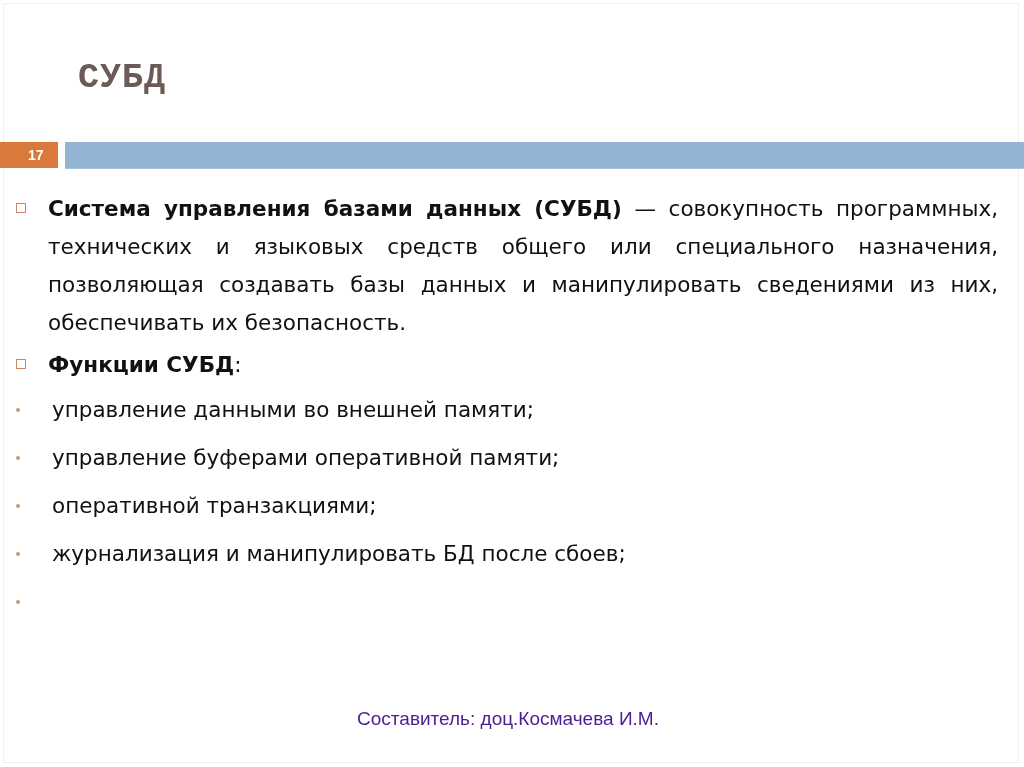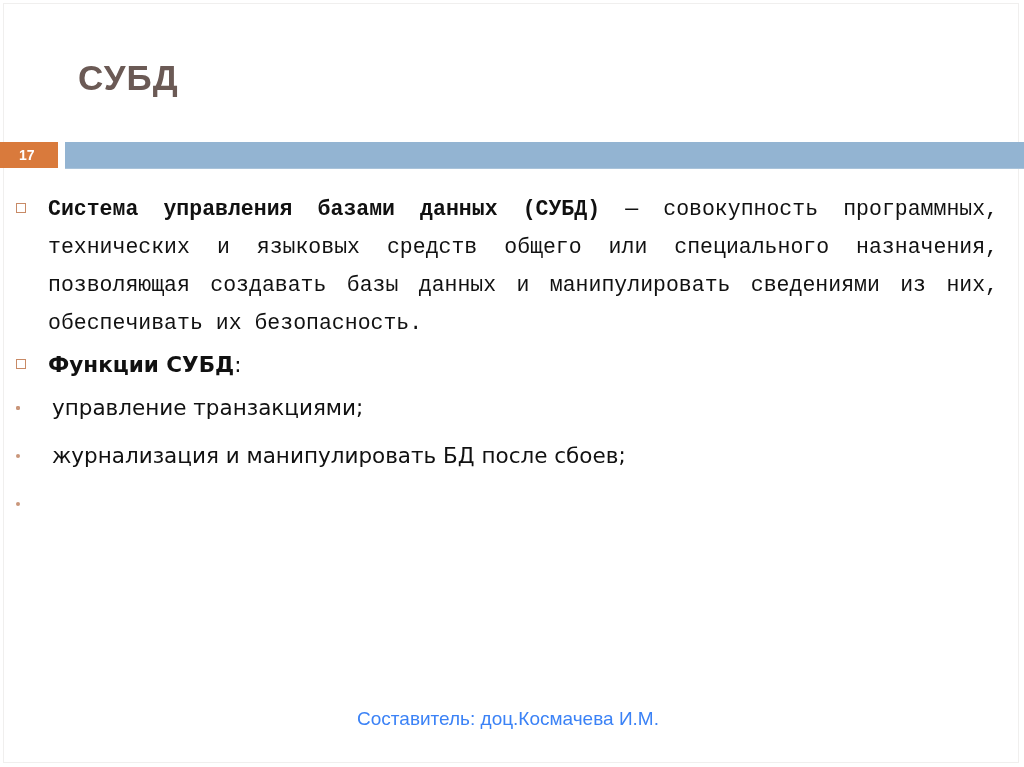--- a/index.html
+++ b/index.html
@@ -8,58 +8,58 @@
       background: #ffffff;
       font-family: "Liberation Sans", "DejaVu Sans", sans-serif;
       position: relative;
     }
     .slide {
       position: absolute; left: 3px; top: 3px; width: 1016px; height: 760px;
       border: 1px solid #f0efee; box-sizing: border-box;
     }
     .title {
       position: absolute; left: 78px; top: 58px;
-      font-family: Liberation Sans, sans-serif;
+      font-family: Liberation Mono, monospace;
       font-weight: bold; font-size: 35px; color: #6b5a55; letter-spacing: 1px;
     }
     .slide-num {
       position: absolute; left: 0; top: 142px; width: 58px; height: 26px;
       background: #d97a3c; color: #ffffff;
       font-family: "Liberation Sans", sans-serif; font-weight: bold; font-size: 14px;
-      line-height: 26px; text-align: left; padding-left: 19px; box-sizing: border-box;
+      line-height: 26px; text-align: left; padding-left: 28px; box-sizing: border-box;
     }
     .bar {
       position: absolute; left: 65px; top: 142px; width: 959px; height: 26px;
       background: #93b4d2; border-bottom: 1px solid #a9c3da;
     }
     .content {
       position: absolute; left: 14px; top: 190px; width: 984px;
       font-family: "DejaVu Sans", sans-serif; color: #111111;
     }
     .item {
       position: relative; padding-left: 34px;
       font-size: 21.5px; line-height: 38px;
     }
     .item .marker-sq {
       position: absolute; left: 2px; top: 13px;
       width: 10px; height: 10px; border: 1.4px solid #c88a66; box-sizing: border-box;
     }
-    .def { text-align: justify; text-align-last: left; font-family: Liberation Mono, monospace; }
+    .def { text-align: justify; text-align-last: left; }
     .bold { font-weight: bold; text-align: center; }
     .sub {
       position: relative; padding-left: 38px;
       font-size: 21.5px; line-height: 48px; color: #111111;
     }
     .sub .marker-dot {
       position: absolute; left: 2px; top: 22px;
       width: 4px; height: 4px; border-radius: 50%; background: #c9967a;
     }
     .footer {
       position: absolute; left: 0; top: 708px; width: 1016px; text-align: center;
-      font-family: "Liberation Sans", sans-serif; font-size: 19px; color: #3b82f6;
+      font-family: "Liberation Sans", sans-serif; font-size: 19px; color: #4c1d95;
     }
   </style>
 </head>
 <body>
 
 <div class="slide"></div>
 
 <div class="title">СУБД</div>
 
 <div class="slide-num">17</div>
@@ -69,26 +69,31 @@
   <div class="item def">
     <span class="marker-sq"></span>
     <span class="bold">Система управления базами данных (СУБД)</span><span> — совокупность программных, технических и языковых средств общего или специального назначения, позволяющая создавать базы данных и манипулировать сведениями из них, обеспечивать их безопасность.</span>
   </div>
 
   <div class="item" style="margin-top:4px;">
     <span class="marker-sq"></span>
     <span class="bold">Функции СУБД</span><span>:</span>
   </div>
 
-  <div class="sub">
+  <div class="sub" style="margin-top:2px;">
     <span class="marker-dot"></span>
+    <span>управление данными во внешней памяти;</span>
   </div>
   <div class="sub">
     <span class="marker-dot"></span>
-    <span>управление транзакциями;</span>
+    <span>управление буферами оперативной памяти;</span>
+  </div>
+  <div class="sub">
+    <span class="marker-dot"></span>
+    <span>оперативной транзакциями;</span>
   </div>
   <div class="sub">
     <span class="marker-dot"></span>
     <span>журнализация и манипулировать БД после сбоев;</span>
   </div>
   <div class="sub">
     <span class="marker-dot"></span>
   </div>
 </div>
 

